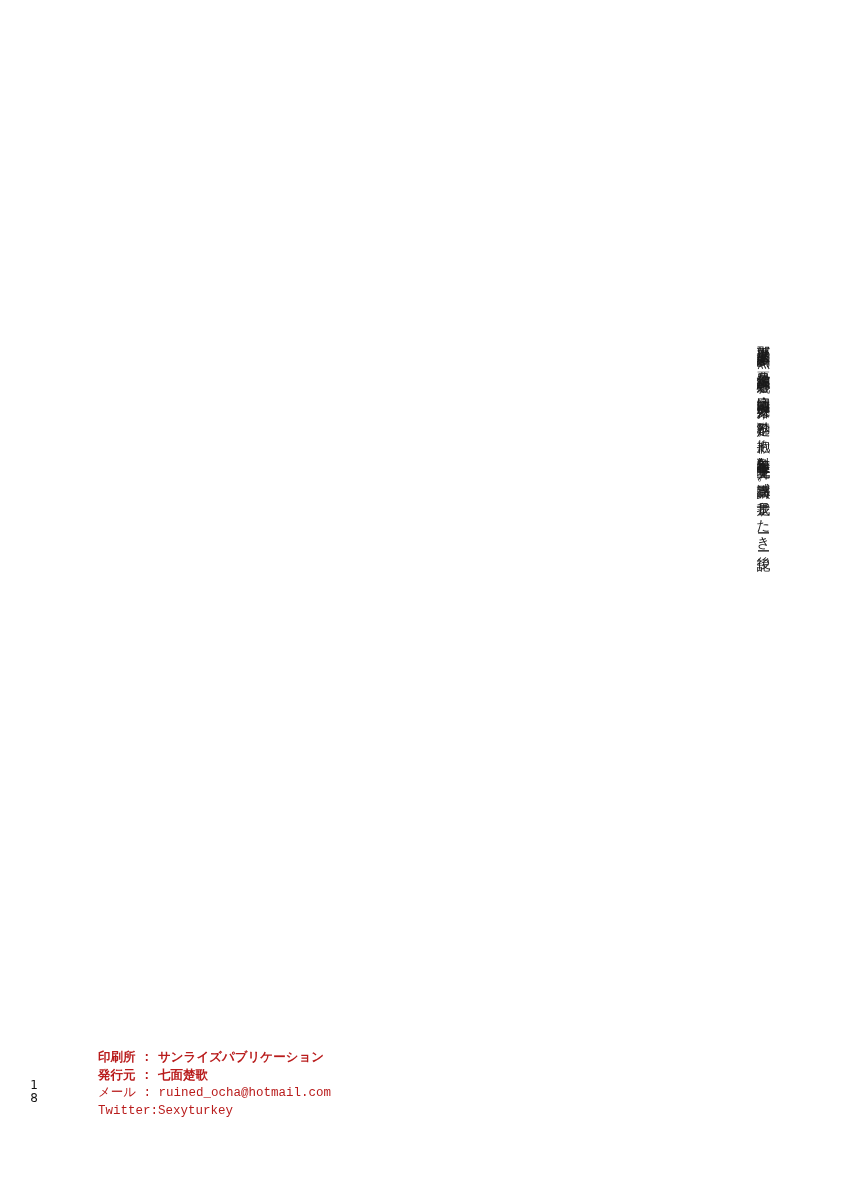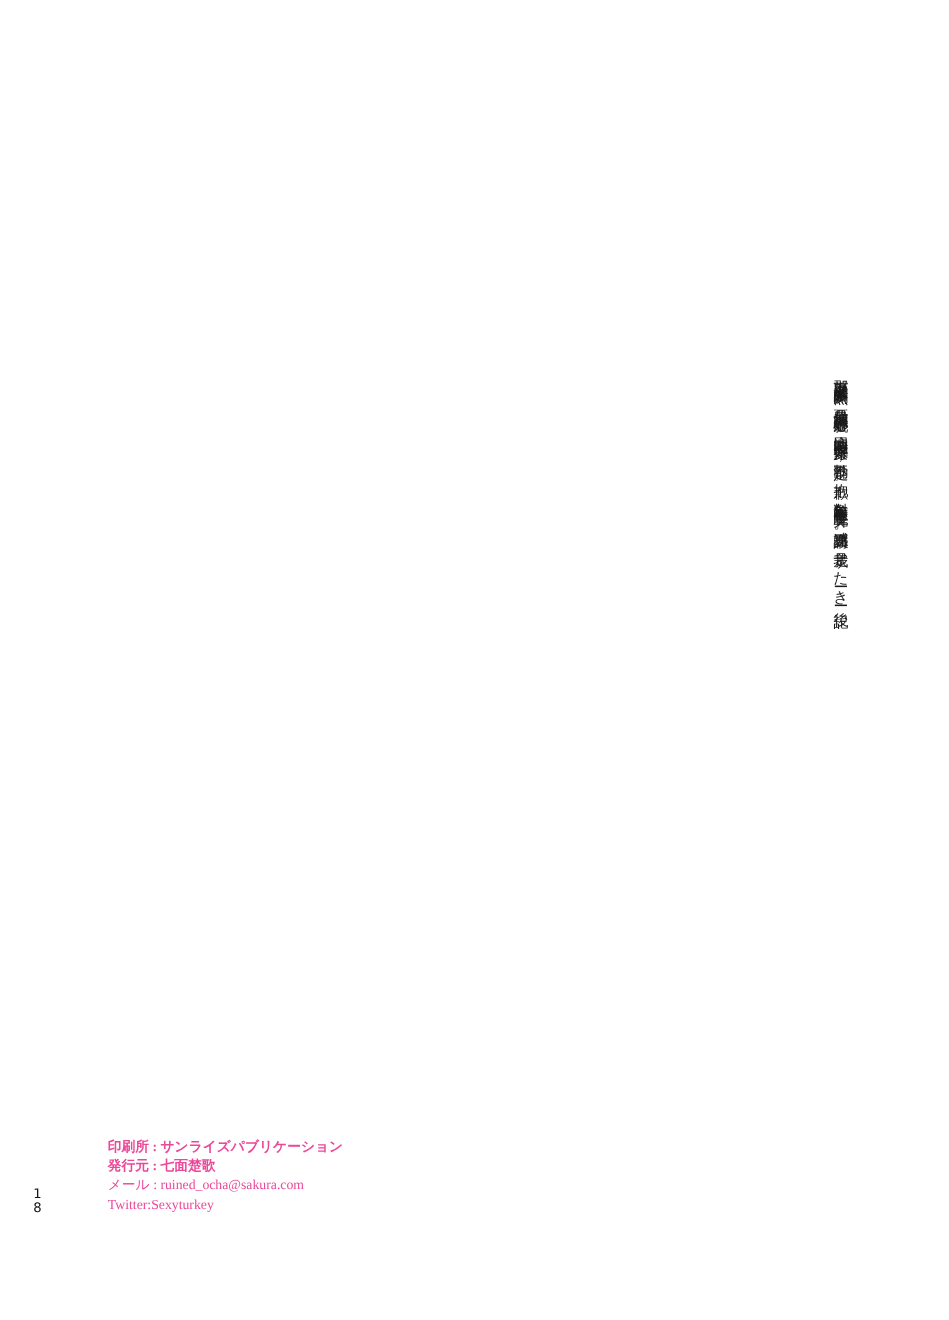--- a/index.html
+++ b/index.html
@@ -49,25 +49,25 @@
     margin-left: 8px;
   }
   .afterword-col.last {
     margin-left: 10px;
   }
 
   
   .colophon {
     position: absolute;
     left: 98px;
-    bottom: 96px;
-    font-family: Liberation Serif, serif;
+    bottom: 80px;
+    font-family: Liberation Mono, monospace;
     font-size: 12.5px;
     line-height: 17.5px;
-    color: #ec4899;
+    color: #b91c1c;
   }
   .colophon .line {
     white-space: nowrap;
   }
   .colophon .line.bold {
     font-weight: bold;
   }
   .page-number {
     position: absolute;
     left: 27px;
@@ -90,21 +90,21 @@
     <div class="afterword-col gap-after">感謝購買。我是すたーきー</div>
     <div class="afterword-col">對象年齡在逐年上升呢。</div>
     <div class="afterword-col">這回時間沒太安排好，幹勁不足，抱歉。</div>
     <div class="afterword-col">要是你讀得開心就好了。</div>
     <div class="afterword-col last">那麼下次還請多多關照。</div>
   </div>
 
   <div class="colophon">
     <div class="line bold">印刷所 : サンライズパブリケーション</div>
     <div class="line bold">発行元 : 七面楚歌</div>
-    <div class="line">メール : ruined_ocha@sakura.com</div>
+    <div class="line">メール : ruined_ocha@hotmail.com</div>
     <div class="line">Twitter:Sexyturkey</div>
   </div>
 
   <div class="page-number">
     <div>1</div>
     <div>8</div>
   </div>
 
 </div>
 

